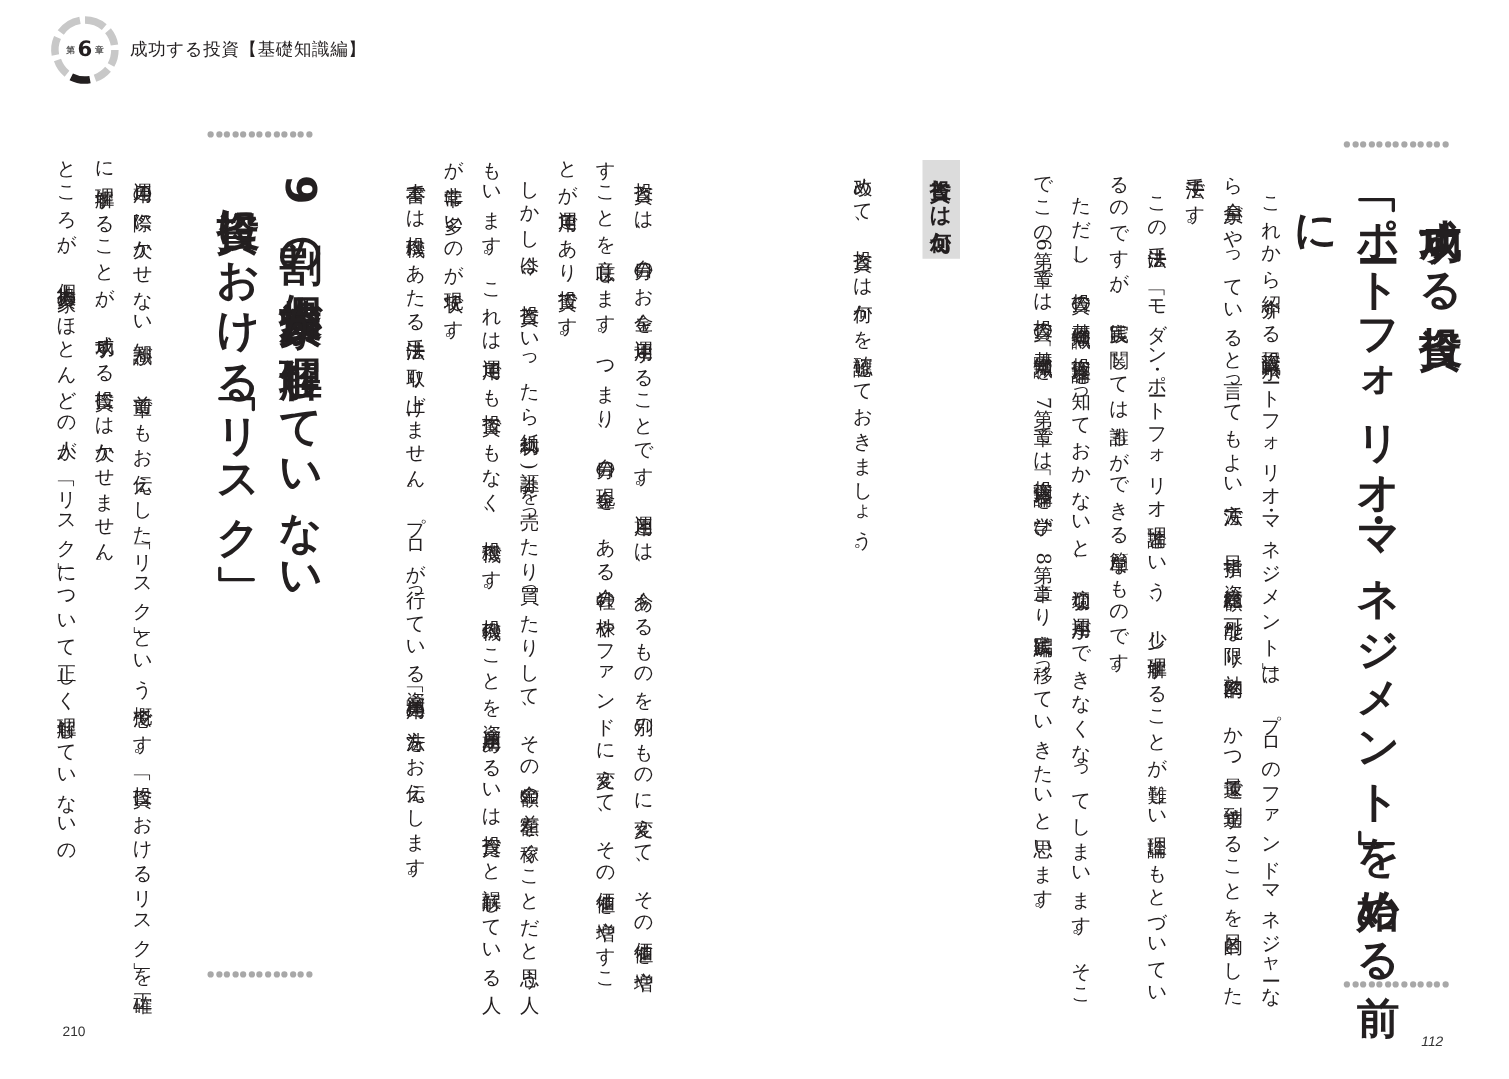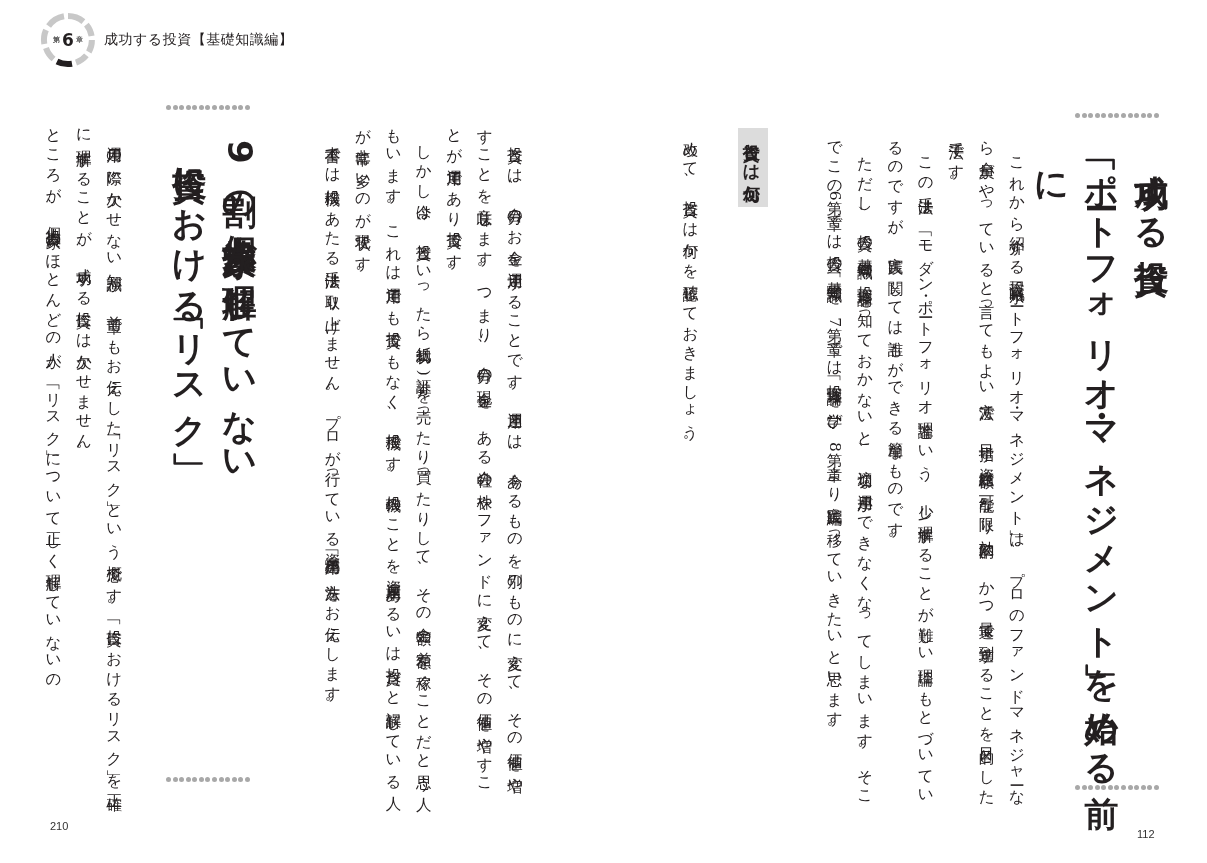--- a/index.html
+++ b/index.html
@@ -97,21 +97,21 @@
   <p>この手法は、「モダン・ポートフォリオ理論」という、少し理解することが難しい理論にもとづいているのですが、実践に関しては誰もができる簡単なものです。</p>
   <p>ただし、投資の基礎知識や投資理論を知っておかないと、適切な運用ができなくなってしまいます。そこでこの第6章では投資の「基礎知識」を、第7章では「投資理論」を学び、第8章より実践編に移っていきたいと思います。</p>
 </div>
 
 <div class="subhead" style="left:738px; top:128px;">投資とは何か?</div>
 
 <div class="vert body-text" style="left:675px; top:130px; height:668px;">
   <p class="noindent">改めて、投資とは何かを確認しておきましょう。</p>
 </div>
 
-<div class="page-num" style="left:1137px; top:828px;">112</div>
+<div class="page-num" style="left:1137px; top:828px;font-style:italic;">112</div>
 
 <div class="vert body-text" style="left:290px; top:118px; height:668px; width:240px;">
   <p>投資とは、自分のお金を運用することです。運用とは、今あるものを別のものに変えて、その価値を増やすことを意味します。つまり、自分の現金を、ある会社の株やファンドに変えて、その価値を増やすことが運用であり投資です。</p>
   <p>しかし今は、投資といったら紙切れ(証券)を売ったり買ったりして、その金額の差額を稼ぐことだと思う人もいます。これは運用でも投資でもなく、投機です。投機のことを資産運用あるいは投資だと誤解している人が非常に多いのが現状です。</p>
   <p>本書では投機にあたる手法は取り上げません。プロが行っている資産「運用」の方法をお伝えします。</p>
 </div>
 
 <div class="dots" style="left:166px; top:105px;">
   <span></span>
     <span></span>

